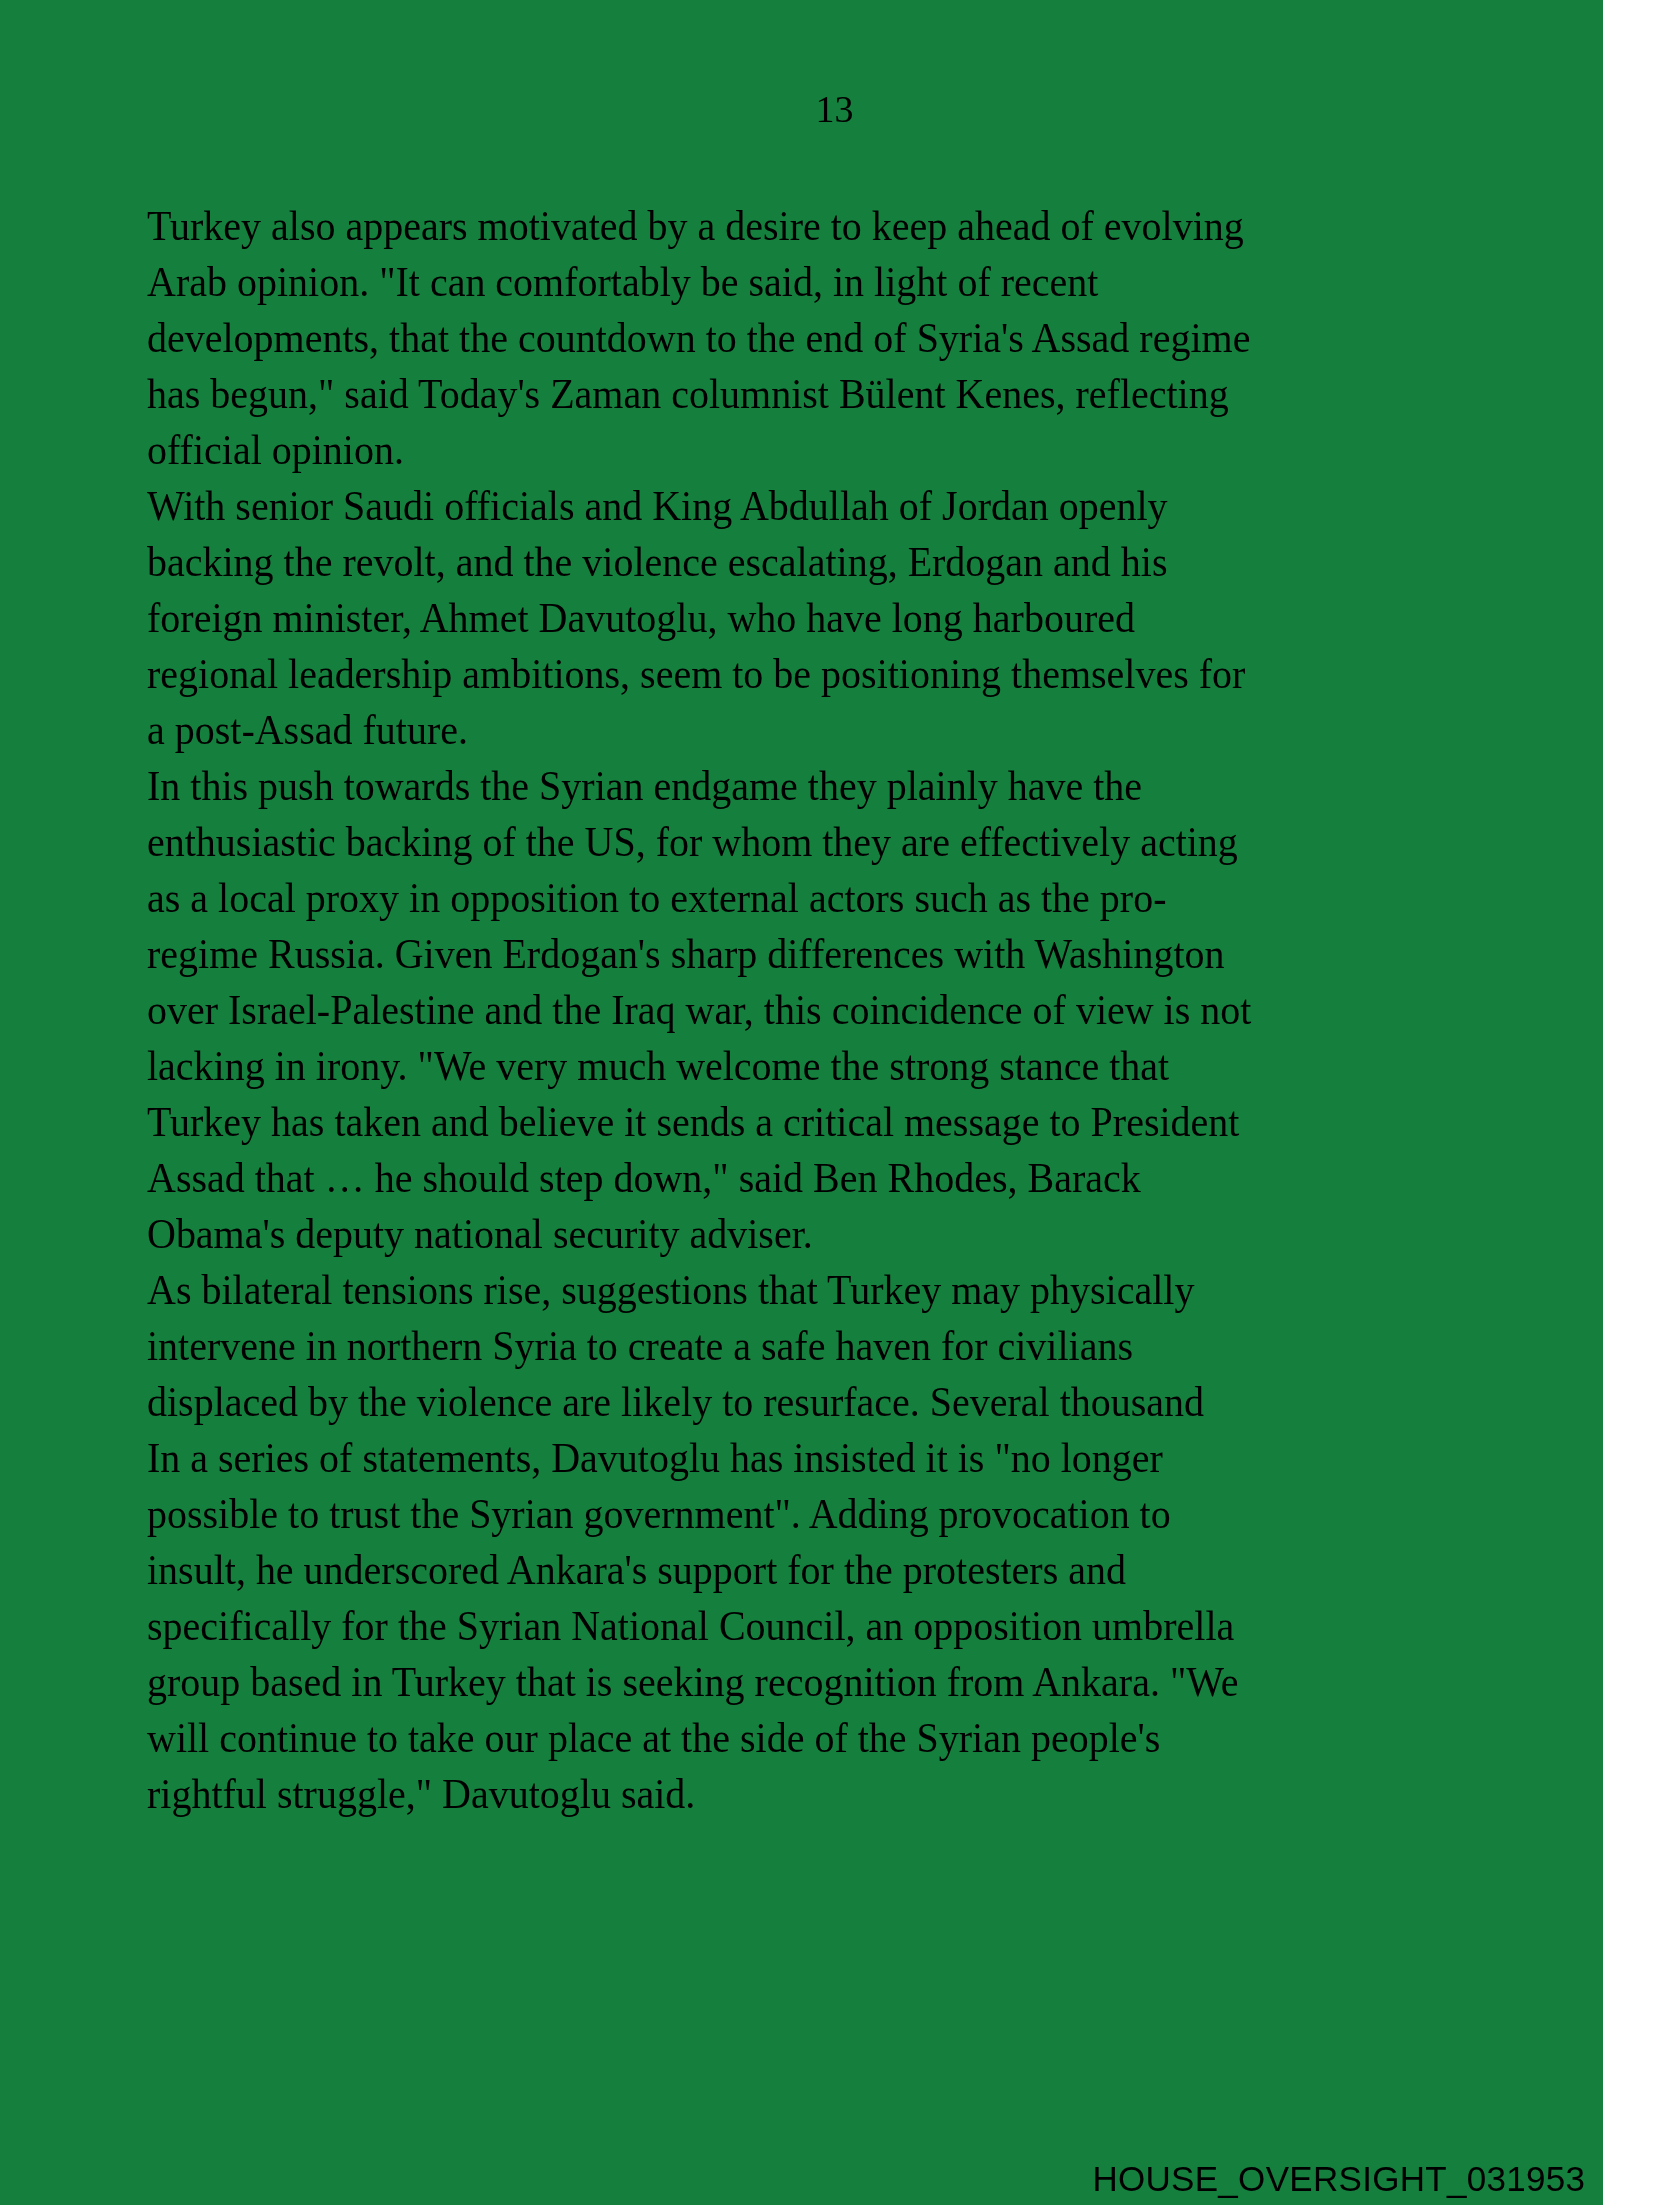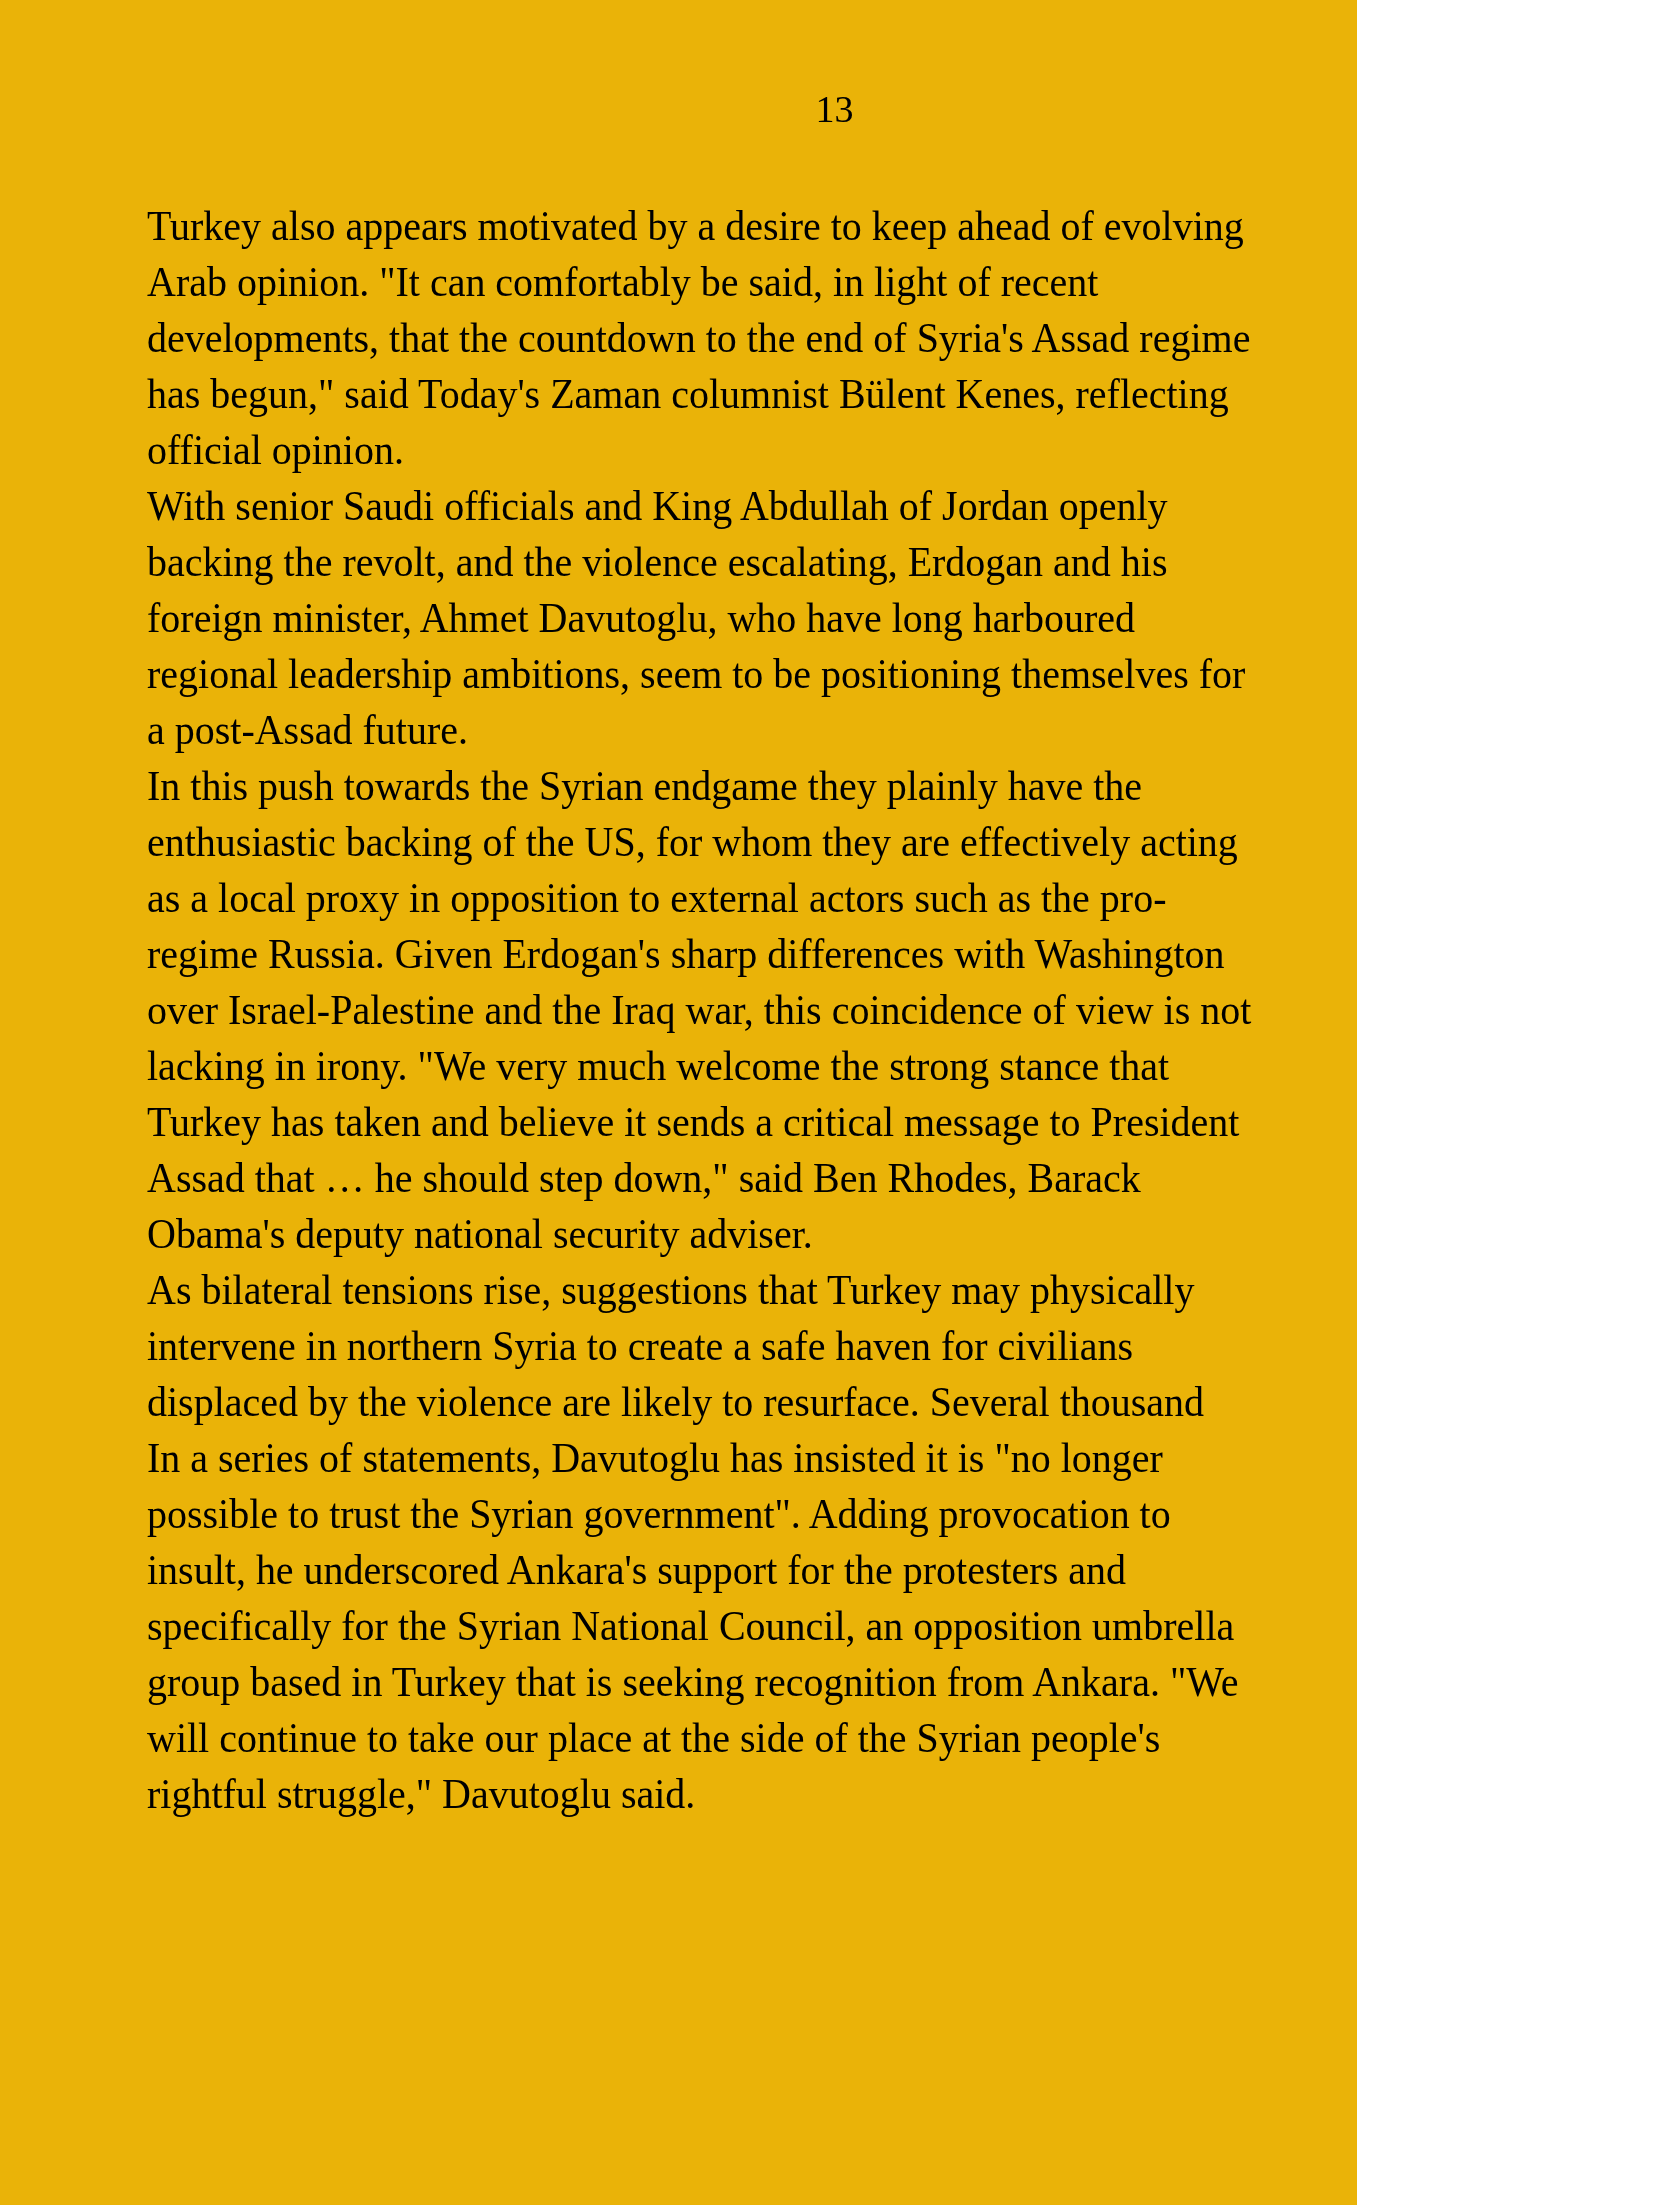--- a/index.html
+++ b/index.html
@@ -2,23 +2,23 @@
 <html style="font-size:10.5px"><head>
 <meta charset="utf-8">
 <style>
   html, body {
     margin: 0;
     padding: 0;
     background: #ffffff;
   }
   .page {
     position: relative;
-    width: 1357px;
+    width: 1603px;
     height: 2205px;
-    background: #eab308;
+    background: #15803d;
     color: #000000;
     overflow: hidden;
   }
   .page-number {
     position: absolute;
     top: 90px;
     left: 0;
     width: 1669px;
     text-align: center;
     font-family: "Liberation Serif", "DejaVu Serif", serif;
@@ -100,15 +100,16 @@
       <div class="line">possible to trust the Syrian government". Adding provocation to</div>
       <div class="line">insult, he underscored Ankara's support for the protesters and</div>
       <div class="line">specifically for the Syrian National Council, an opposition umbrella</div>
       <div class="line">group based in Turkey that is seeking recognition from Ankara. "We</div>
       <div class="line">will continue to take our place at the side of the Syrian people's</div>
       <div class="line">rightful struggle," Davutoglu said.</div>
     </div>
 
   </div>
 
+  <div class="bates-footer">HOUSE_OVERSIGHT_031953</div>
 
 </div>
 
 
 </body></html>

